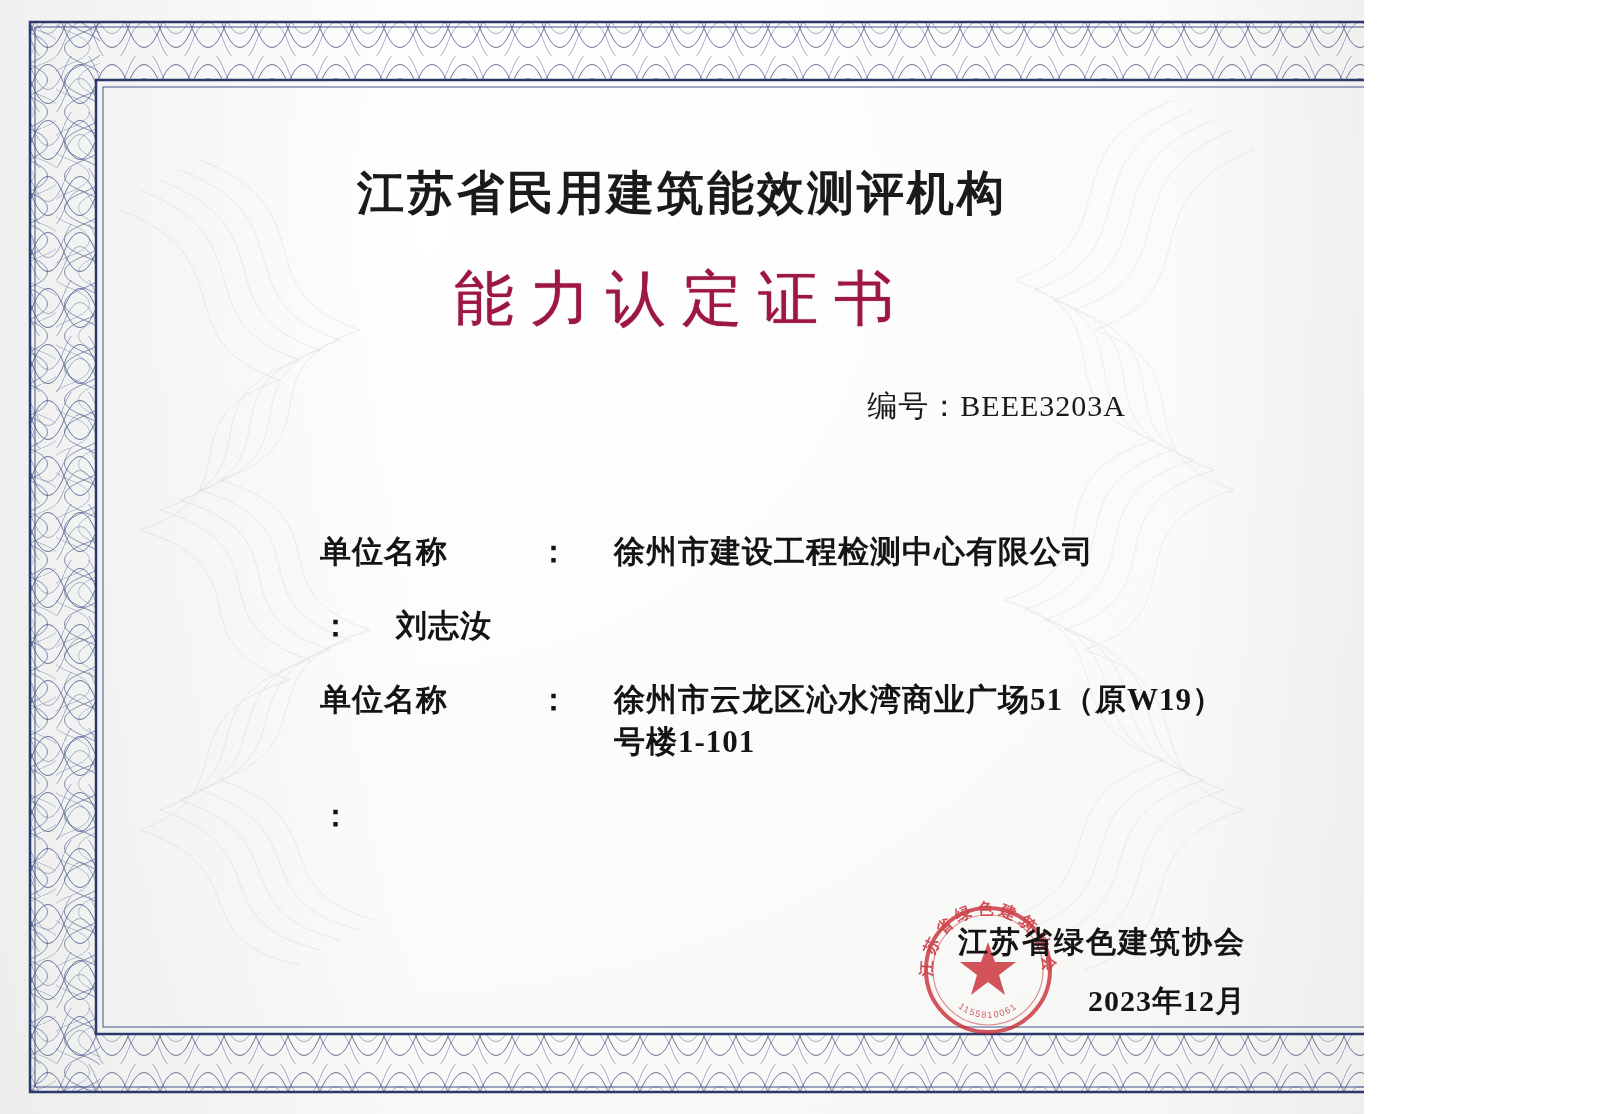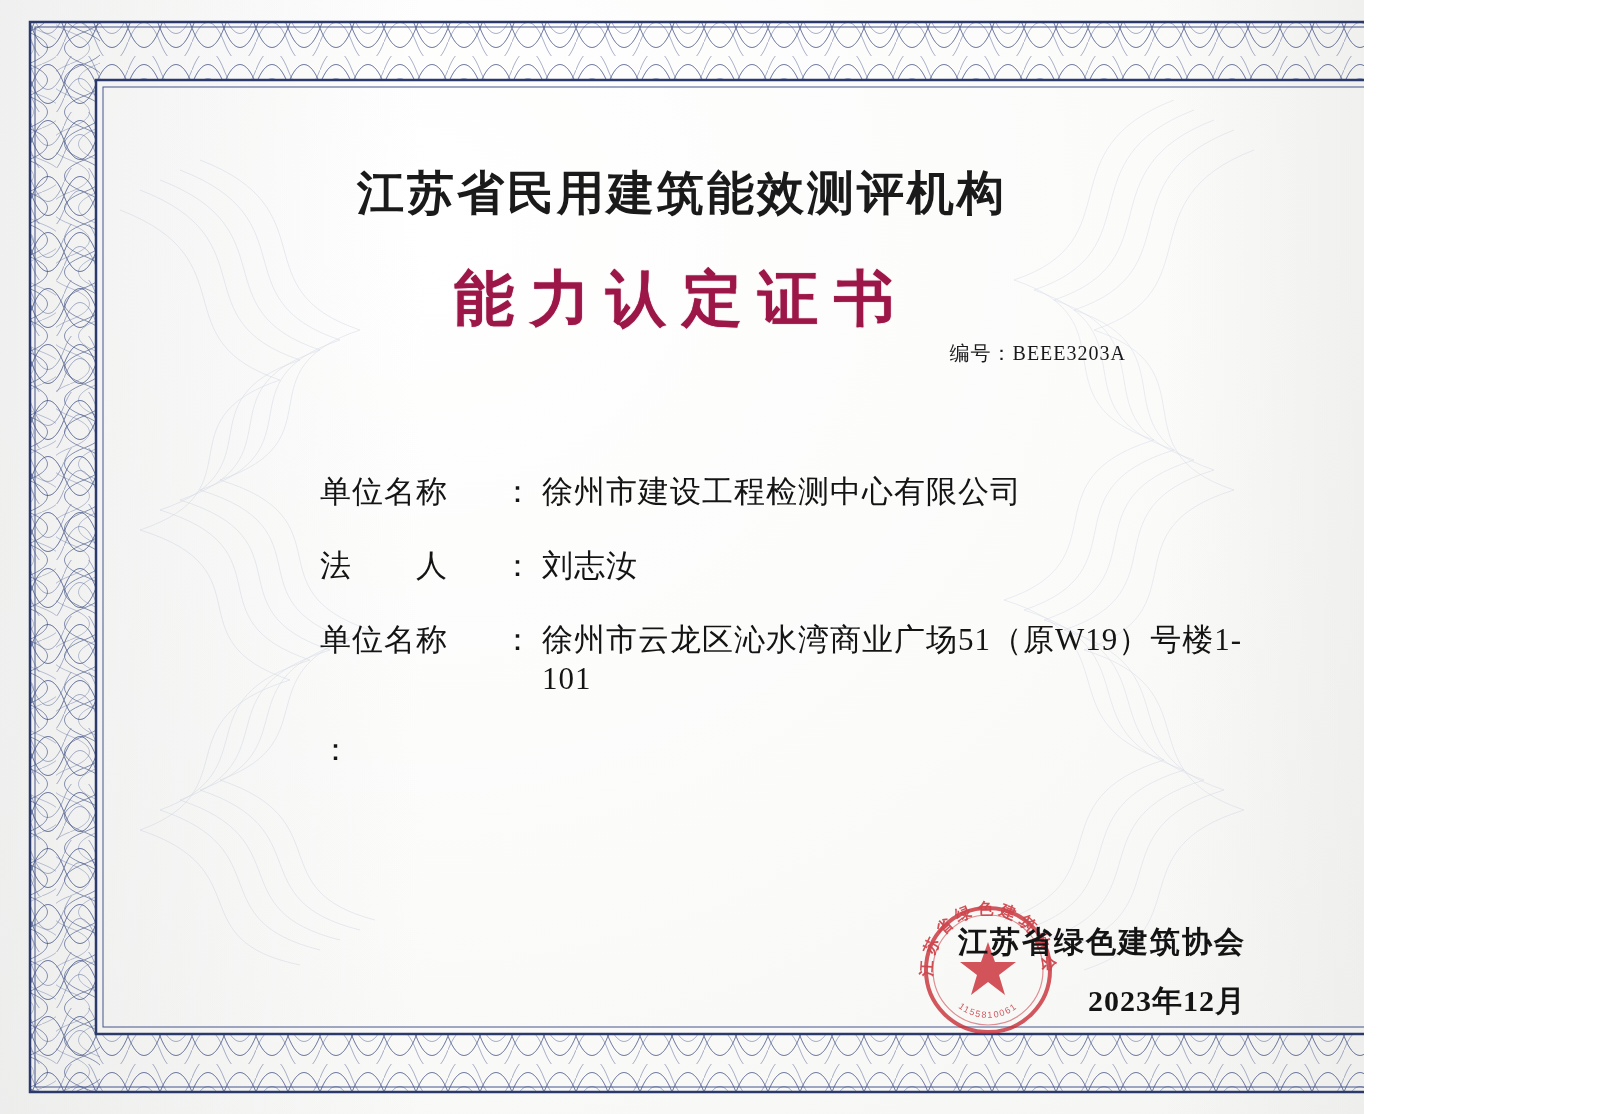--- a/index.html
+++ b/index.html
@@ -57,50 +57,52 @@
     font-weight: bold;
     letter-spacing: 3px;
     color: #1a1a1a;
     font-family: "Liberation Serif", "DejaVu Serif", serif;
   }
 
   .title-sub {
     text-align: center;
     margin-top: 34px;
     font-size: 60px;
-    font-weight: bold;
+    font-weight: normal;
     letter-spacing: 16px;
     color: #9c1647;
     text-shadow: 0 0 1px #9c1647;
     font-family: "Liberation Serif", "DejaVu Serif", serif;
   }
 
   .serial-row {
+    margin-top: 46px;
     text-align: right;
     padding-right: 128px;
-    font-size: 20px;
+    font-size: 30px;
     color: #19191b;
     letter-spacing: 1px;
   }
   .serial-row .serial-label { font-family: "Liberation Serif", serif; }
   .serial-row .serial-value { font-family: "Liberation Serif", serif; }
 
   .fields {
     margin-top: 104px;
     padding-left: 210px;
   }
   .field-row {
     display: flex;
     align-items: baseline;
     margin-bottom: 32px;
     font-size: 31px;
     color: #141414;
-    font-weight: normal;
+    font-weight: bold;
     letter-spacing: 1px;
     font-family: "Liberation Serif", "DejaVu Serif", serif;
+    gap: 36px;
   }
   .field-label {
     width: 182px;
     flex: 0 0 auto;
     white-space: pre;
   }
   .field-colon {
     flex: 0 0 auto;
     padding-right: 8px;
   }
@@ -223,21 +225,20 @@
 
     <div class="fields">
 
       <div class="field-row">
         <span class="field-label">单位名称</span>
         <span class="field-colon">：</span>
         <span class="field-value">徐州市建设工程检测中心有限公司</span>
       </div>
 
       <div class="field-row">
-        <span class="field-label">法　　人</span>
         <span class="field-colon">：</span>
         <span class="field-value">刘志汝</span>
       </div>
 
       <div class="field-row">
         <span class="field-label">单位名称</span>
         <span class="field-colon">：</span>
         <span class="field-value">徐州市云龙区沁水湾商业广场51（原W19）号楼1-101</span>
       </div>
 

